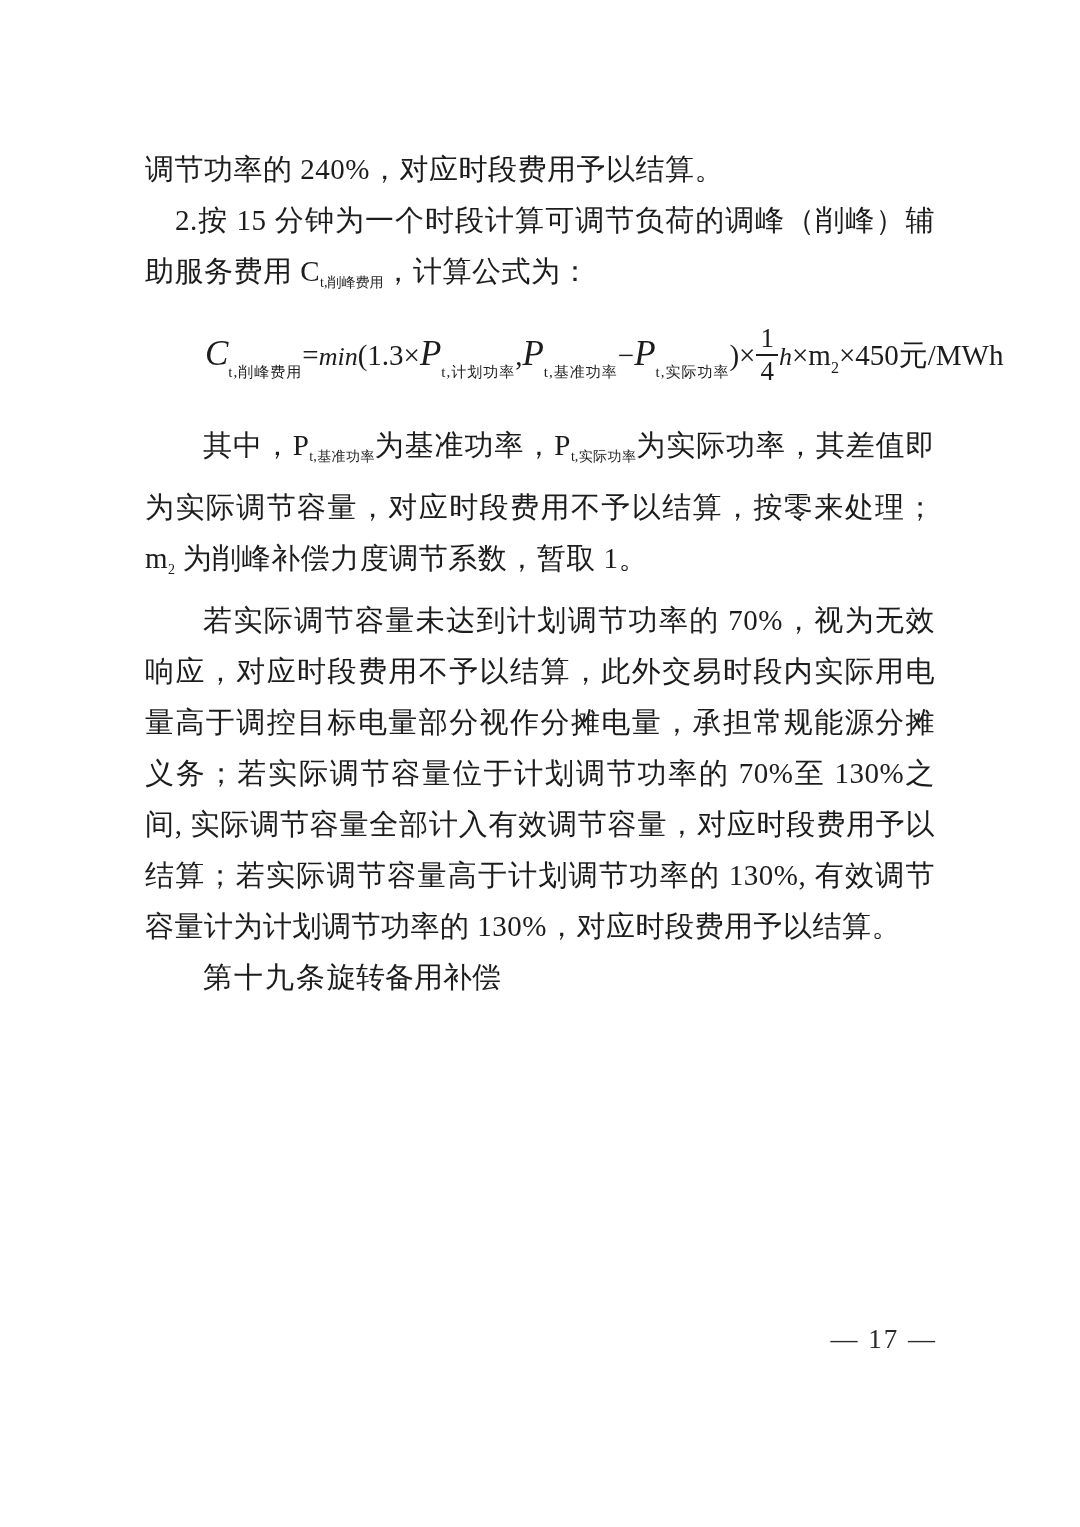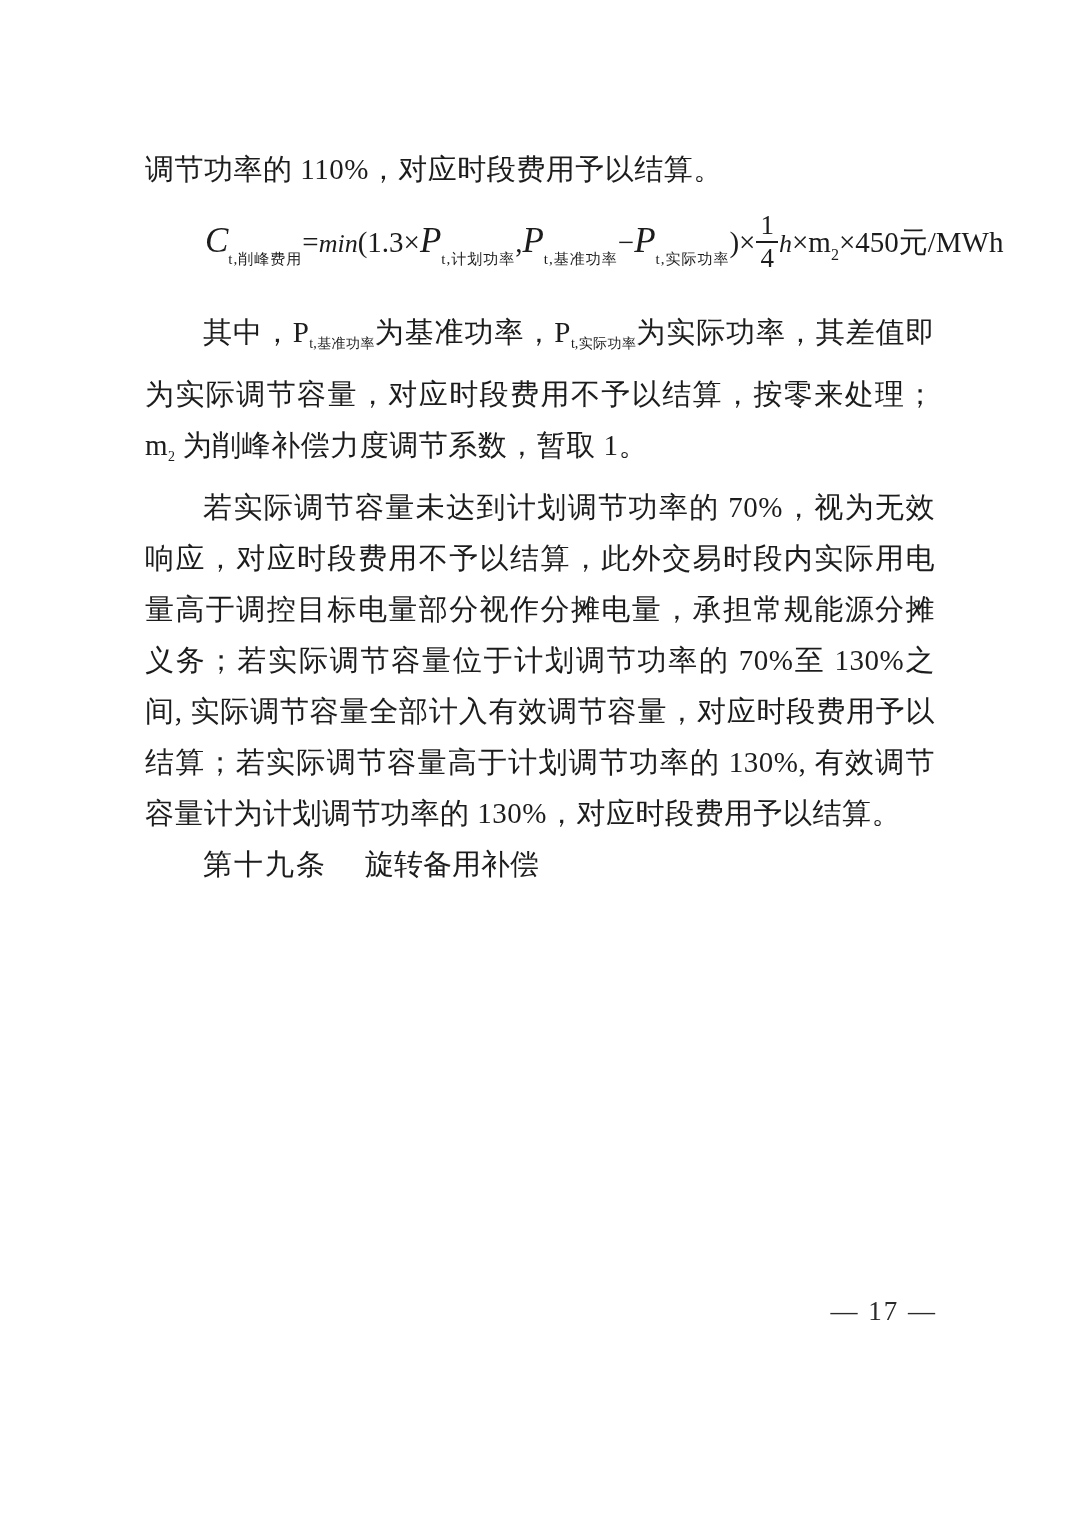--- a/index.html
+++ b/index.html
@@ -45,21 +45,21 @@
     margin: 0;
     font-size: 29px;
     line-height: 51px;
     text-indent: 58px;
   }
   .heading-num {
     font-weight: normal;
     font-family: "Liberation Sans", "DejaVu Sans", sans-serif;
     letter-spacing: 2px;
   }
-  .heading-title { margin-left: 38px; }
+  .heading-title { }
 
   
   .formula {
     margin: 6px 0 8px 60px;
     font-size: 29px;
     white-space: nowrap;
     line-height: 80px;
     letter-spacing: 0;
   }
   .f-var {
@@ -88,35 +88,36 @@
     padding: 0 4px 1px 4px;
   }
   .frac-den { padding-top: 1px; }
   .f-subnum {
     font-size: 16px;
     vertical-align: -8px;
   }
 
   .footer {
     position: absolute;
-    top: 1296px;
+    top: 1324px;
     right: 143px;
     font-size: 27px;
     letter-spacing: 2px;
     color: #2a2a2a;
   }
 </style>
 </head>
 <body>
 
 <div class="page">
   <div class="content">
 
-    <p class="para noindent">调节功率的 110%，对应时段费用予以结算。</p>
+    <p class="para noindent">调节功率的 240%，对应时段费用予以结算。</p>
 
+    <p class="para indent-num"><span>2.按 15 分钟为一个时段计算可调节负荷的调峰（削峰）辅助服务费用 C</span><span class="isub">t,削峰费用</span><span>，计算公式为：</span></p>
 
     <div class="formula"><span class="f-var">C</span><span class="f-sub">t,削峰费用</span><span class="f-op">=</span><span class="f-min">min</span><span class="f-op">(1.3×</span><span class="f-var">P</span><span class="f-sub">t,计划功率</span><span class="f-op">,</span><span class="f-var">P</span><span class="f-sub">t,基准功率</span><span class="f-op">−</span><span class="f-var">P</span><span class="f-sub">t,实际功率</span><span class="f-op">)×</span><span class="frac">
           <span class="frac-num">1</span>
           <span class="frac-den">4</span>
         </span><span class="f-min">h</span><span class="f-op">×m</span><span class="f-subnum">2</span><span class="f-op">×450元/MWh</span></div>
 
     <p class="para indent2"><span>其中，P</span><span class="isub">t,基准功率</span><span>为基准功率，P</span><span class="isub">t,实际功率</span><span>为实际功率，其差值即为实际调节容量，对应时段费用不予以结算，按零来处理；m</span><span class="isub">2</span><span> 为削峰补偿力度调节系数，暂取 1。</span></p>
 
     <p class="para indent2">若实际调节容量未达到计划调节功率的 70%，视为无效响应，对应时段费用不予以结算，此外交易时段内实际用电量高于调控目标电量部分视作分摊电量，承担常规能源分摊义务；若实际调节容量位于计划调节功率的 70%至 130%之间, 实际调节容量全部计入有效调节容量，对应时段费用予以结算；若实际调节容量高于计划调节功率的 130%, 有效调节容量计为计划调节功率的 130%，对应时段费用予以结算。</p>
 

